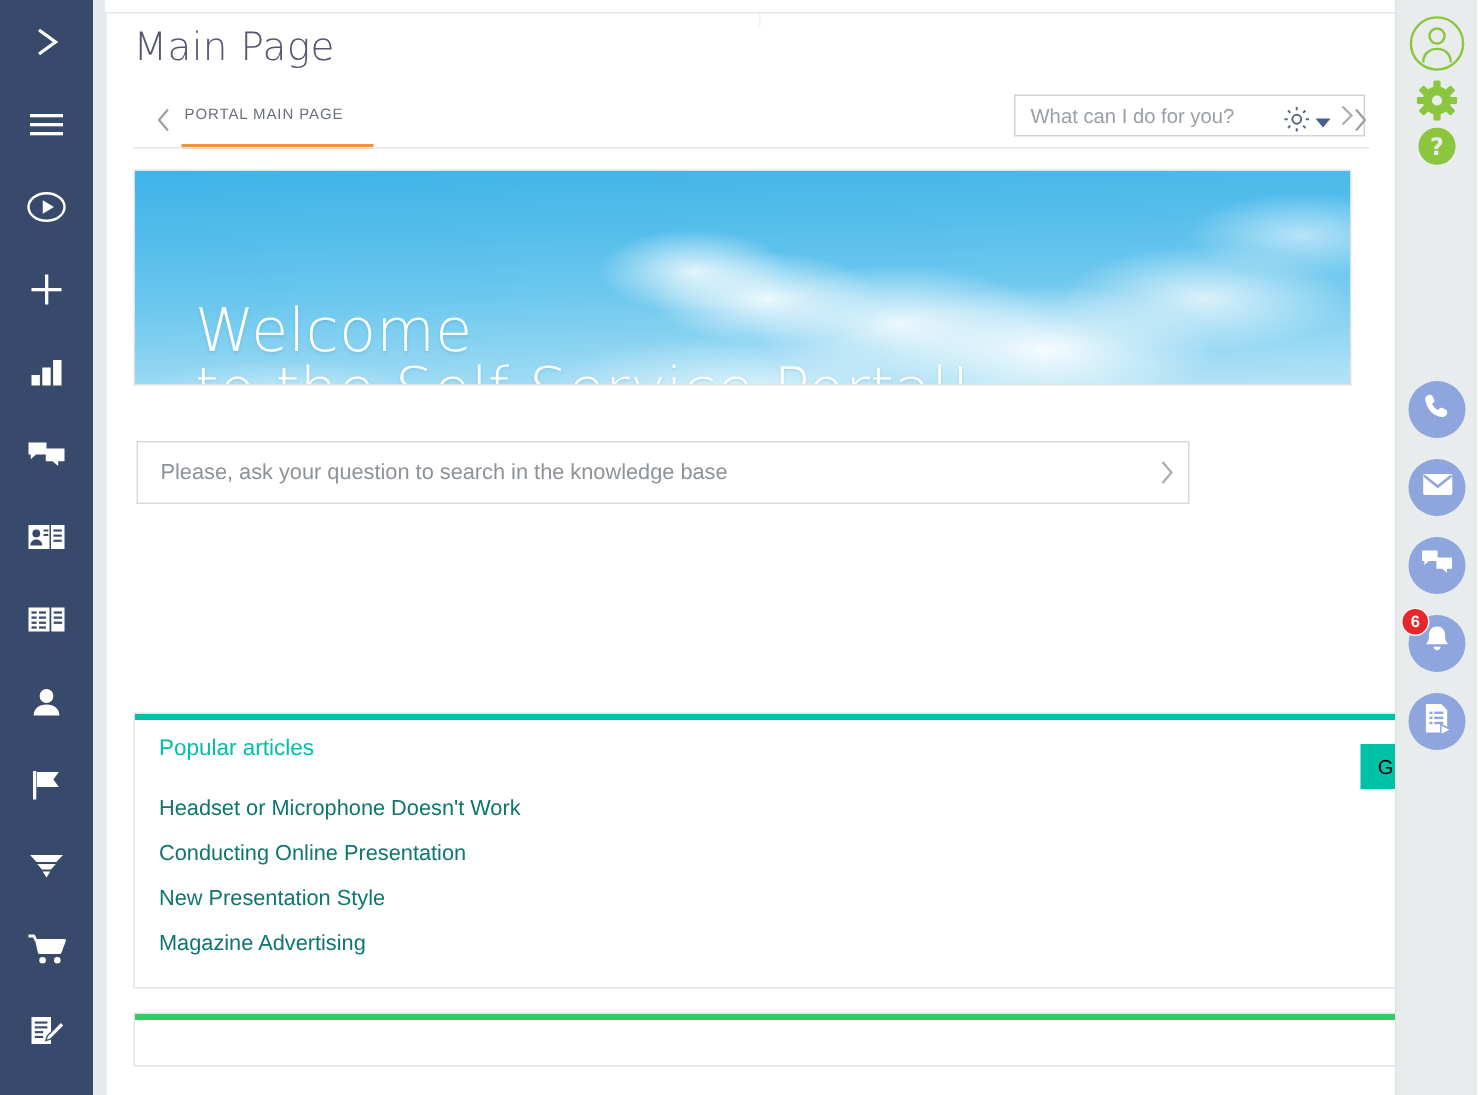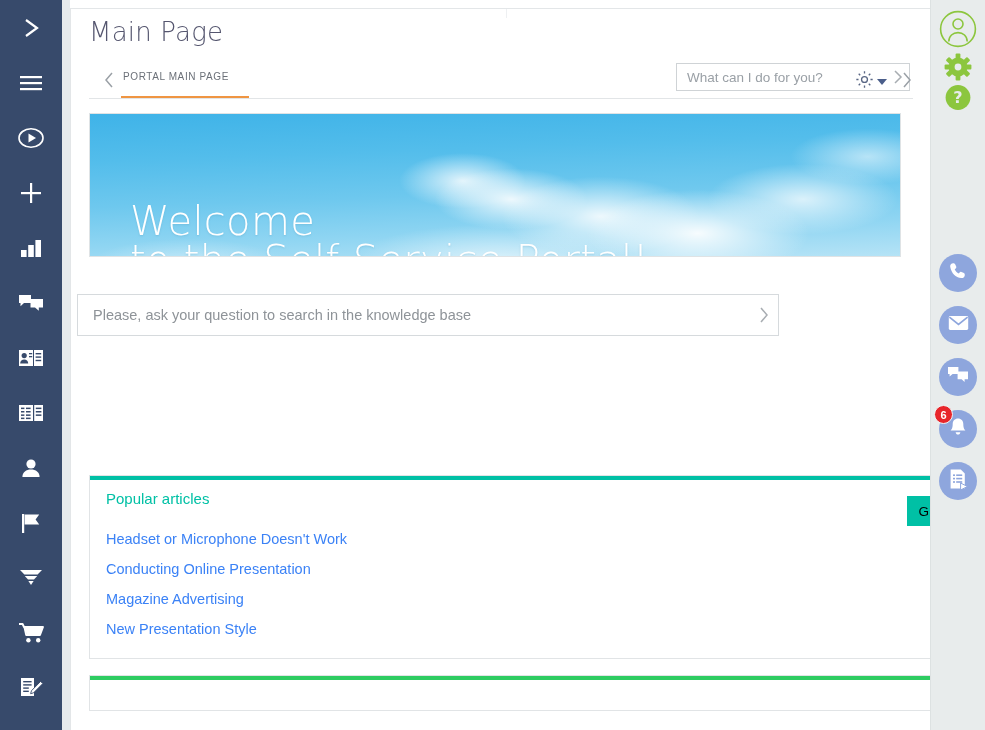--- a/index.html
+++ b/index.html
@@ -126,21 +126,21 @@
     position: absolute; left: 40px; top: 88px;
     color: #ffffff; font-size: 40px; font-weight: 300;
     line-height: 39px; letter-spacing: 0.3px;
     font-family: "DejaVu Sans", sans-serif;
     text-shadow: 0 1px 2px rgba(60,130,170,0.22);
     white-space: pre;
   }
 
   
   .kb-search {
-    position: absolute; left: 6px; top: 285px;
+    position: absolute; left: 20px; top: 285px;
     width: 702px; height: 42px;
     border: 1px solid #d6dadd; background: #fff;
     display: flex; align-items: center;
   }
   .kb-search input {
     flex: 1 1 auto; border: none; outline: none;
     font-size: 14.5px; color: #8b9096; background: transparent;
     padding-left: 15px;
     font-family: "Liberation Sans", sans-serif;
   }
@@ -166,21 +166,21 @@
   .panel-btn {
     position: absolute; right: 4px; top: 16px;
     height: 24px; padding: 15px 11px;
     display: flex; align-items: center; justify-content: center;
     color: #000000; font-size: 13.5px; letter-spacing: 0.7px;
     cursor: pointer; font-family: "Liberation Sans", sans-serif;
   }
   .panel-body { padding: 4px 0 14px 0; }
   .art-link {
     display: block; padding: 7px 0 7px 16px;
-    font-size: 14.5px; color: #3b82f6; cursor: pointer;
+    font-size: 14.5px; color: #0f766e; cursor: pointer;
     text-decoration: none; font-family: "Liberation Sans", sans-serif;
   }
 
   #panel-popular { top: 466px; }
   #panel-cases   { top: 666px; }
 
   
   .right-rail {
     position: absolute; right: 0; top: 0;
     width: 55px; height: 730px;
@@ -426,22 +426,22 @@
 
     <div class="panel" id="panel-popular">
       <div class="panel-accent" style="background:#00c0a5"></div>
       <div class="panel-head">
         <span class="panel-title" style="color:#00c0a5">Popular articles</span>
         <span class="panel-btn" style="background:#00c0a5">GO TO</span>
       </div>
       <div class="panel-body">
         <a class="art-link">Headset or Microphone Doesn't Work</a>
         <a class="art-link">Conducting Online Presentation</a>
+        <a class="art-link">New Presentation Style</a>
         <a class="art-link">Magazine Advertising</a>
-        <a class="art-link">New Presentation Style</a>
       </div>
     </div>
 
     <div class="panel" id="panel-cases">
       <div class="panel-accent" style="background:#2ecc61"></div>
       <div class="panel-body" style="height:30px"></div>
     </div>
 
   </div>
 

